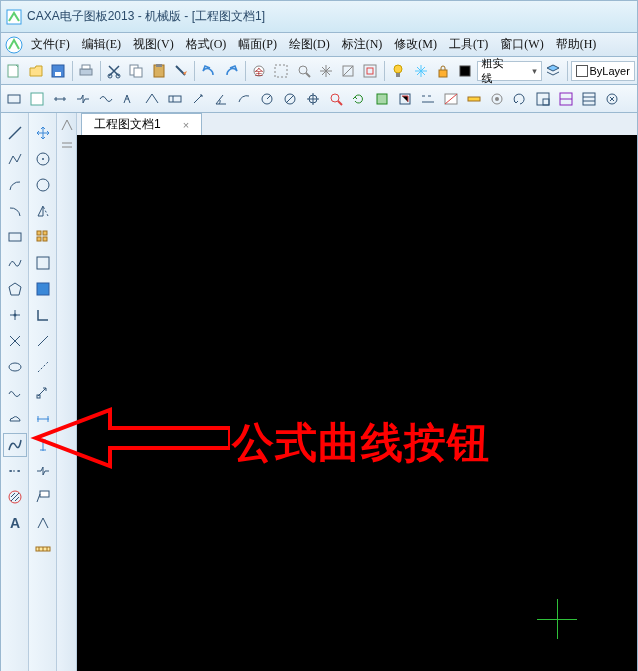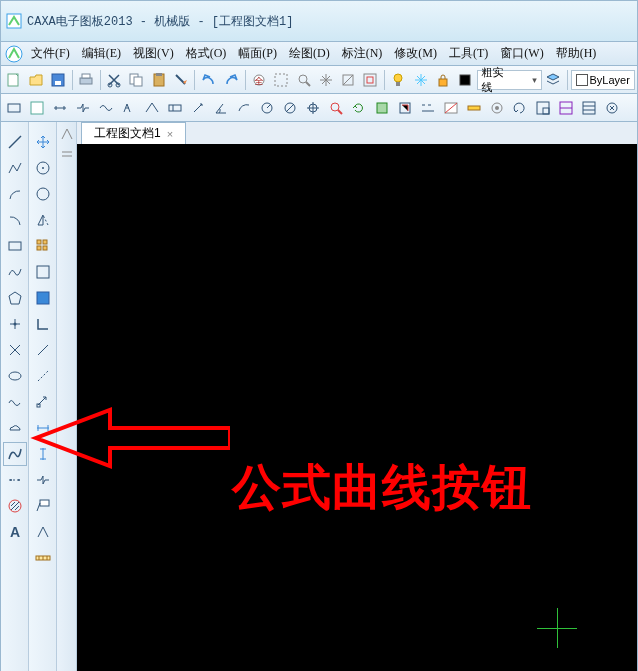--- a/index.html
+++ b/index.html
@@ -5,27 +5,26 @@
 * { margin: 0; padding: 0; box-sizing: border-box; }
 body {
   font-family: "Microsoft YaHei", sans-serif;
   font-size: 12px;
   width: 638px;
   height: 671px;
   background: #fff;
   overflow: hidden;
 }
 .titlebar {
-  height: 42px;
+  height: 33px;
   background: linear-gradient(#e8f4fb, #d0e8f5);
   border: 1px solid #9ab8d0;
   display: flex;
   align-items: center;
   padding-left: 4px;
-  font-family: Liberation Mono, monospace;
 }
 .titlebar .icon {
   width: 18px; height: 18px; margin-right: 4px;
   display: inline-flex; align-items: center; justify-content: center;
 }
 .titlebar .title { color: #2a4a6a; font-size: 12px; }
 .menubar {
   height: 24px;
   background: linear-gradient(#eaf3fb, #d8e8f4);
   border: 1px solid #9ab8d0;
@@ -107,21 +106,21 @@
   display: flex; align-items: flex-end;
   background: #e6eef6;
   padding-left: 4px;
 }
 .tab {
   background: #fff;
   border: 1px solid #9ab8d0;
   border-bottom: none;
   padding: 2px 12px;
   font-size: 12px;
-  display: flex; align-items: center; gap: 6px;
+  display: flex; align-items: center; gap: 22px;
 }
 .tab .closex { color: #888; cursor: pointer; font-size: 11px; }
 .stripe {
   width: 20px;
   background: linear-gradient(to right, #e9f2fa, #dbe8f3);
   border-right: 1px solid #b8ccde;
   display: flex; flex-direction: column; align-items: center;
   padding-top: 4px; gap: 4px;
 }
 .stripe .glyph { width: 16px; height: 16px; display: flex; align-items: center; justify-content: center; }
@@ -140,24 +139,23 @@
 }
 .crosshair::before, .crosshair::after {
   content: ""; position: absolute; background: #2fc03a;
 }
 .crosshair::before { left: 50%; top: 0; width: 1px; height: 100%; }
 .crosshair::after { top: 50%; left: 0; height: 1px; width: 100%; }
 .annotation-text {
   position: absolute;
   left: 232px; top: 415px;
   color: #ff0000;
-  font-size: 49px;
+  font-size: 42px;
   font-weight: 700;
   letter-spacing: 1px;
-  margin-top: 40px;
 }
 .arrow-svg {
   position: absolute;
   left: 30px; top: 398px;
   pointer-events: none;
 }
 .svg-ic { display: block; }
 </style>
 </head>
 <body>

